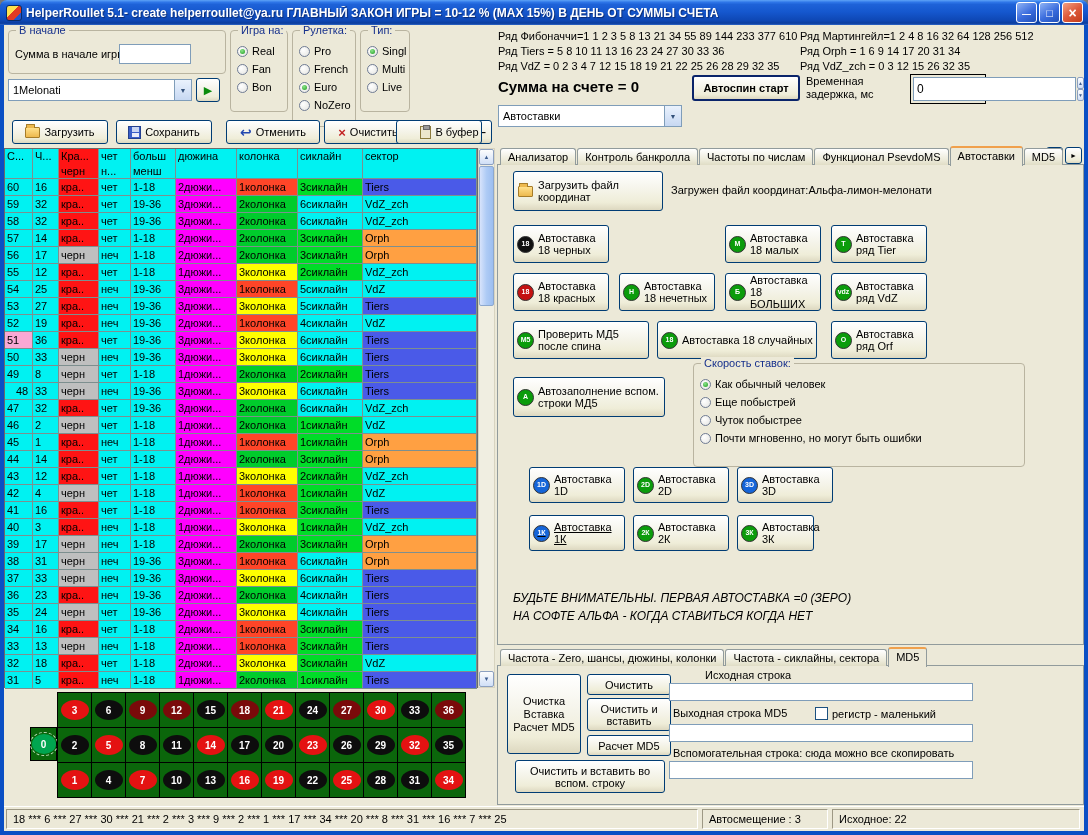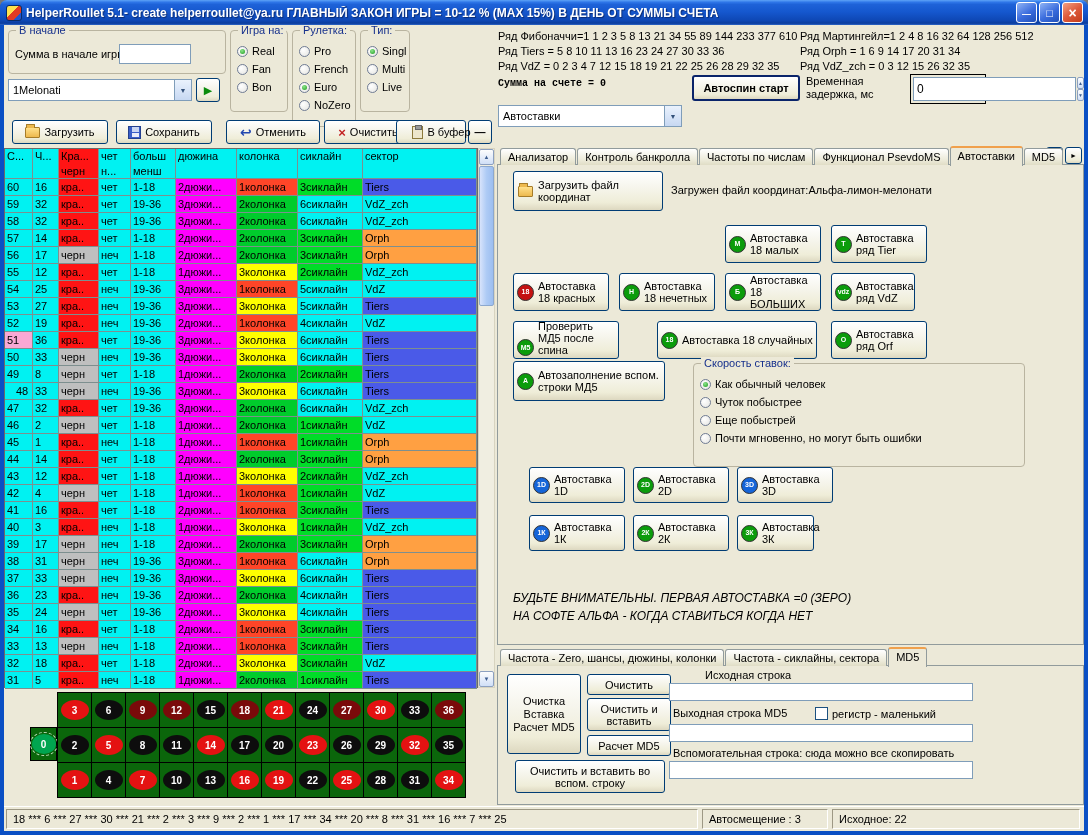--- a/index.html
+++ b/index.html
@@ -50,21 +50,21 @@
   #profile-combo { left:4px; top:54px; width:184px; height:22px; }
   #run-btn { left:192px; top:53px; width:24px; height:24px; color:#0B8C0B; font-size:11px; }
   #game-group { left:226px; top:5px; width:58px; height:82px; }
   #roulette-group { left:288px; top:5px; width:64px; height:97px; }
   #type-group { left:356px; top:5px; width:50px; height:82px; }
 
   
   #series-left { position:absolute; left:494px; top:4px; }
   #series-right { position:absolute; left:796px; top:4px; }
   .series-line { height:15px; line-height:15px; font-size:11px; white-space:nowrap; }
-  #balance { position:absolute; left:494px; top:53px; font-size:10px; font-weight:bold;font-family:Liberation Mono, monospace; }
+  #balance { position:absolute; left:494px; top:53px; font-size:15px; font-weight:bold; }
   #autospin-btn { left:688px; top:50px; width:108px; height:26px; border:2px solid #0A246A; font-weight:bold; }
   #delay-label { position:absolute; left:802px; top:50px; width:100px; font-size:11px; line-height:13px; }
   #spinner { position:absolute; left:906px; top:49px; width:76px; height:30px; border:1px solid #000; background:#ECE9D8; padding:2px; display:flex; }
   #spinner .spin-field { flex:1; background:#fff; border:1px solid #7F9DB9; font-size:12px; padding:2px 3px; }
   #spinner .spin-arrows { width:15px; display:flex; flex-direction:column; margin-left:1px; }
   .spin-btn { flex:1; border:1px solid #8CA0C0; border-radius:2px; background:linear-gradient(180deg,#FDFDFD,#D0DFF7);
     font-size:5px; color:#3E5E90; display:flex; align-items:center; justify-content:center; }
   #autobet-combo { left:494px; top:80px; width:184px; height:22px; }
 
   
@@ -112,21 +112,21 @@
   .panel3d { position:absolute; border:1px solid #919B9C; background:#ECE9D8; }
   #right-panel { left:493px; top:139px; width:587px; height:481px; }
   #bottom-panel { left:493px; top:640px; width:587px; height:140px; }
   #tab-scroll-left { left:1042px; top:122px; width:17px; height:17px; font-size:7px; }
   #tab-scroll-right { left:1061px; top:122px; width:17px; height:17px; font-size:7px; }
 
   
   #load-btn { left:15px; top:6px; width:150px; height:40px; gap:5px; padding:2px 4px; text-align:left; line-height:12px; justify-content:flex-start; }
   #loaded-label { position:absolute; left:173px; top:19px; font-size:11px; white-space:nowrap; }
   .bet-row { position:absolute; left:15px; width:440px; height:38px; }
-  #bet-row-0 { top:60px; } #bet-row-1 { top:108px; } #bet-row-2 { top:156px; } #bet-row-3 { top:196px; height:40px;padding-left:36px; }
+  #bet-row-0 { top:60px; } #bet-row-1 { top:108px; } #bet-row-2 { top:156px; } #bet-row-3 { top:212px; height:40px;padding-left:36px; }
   #dk-row-0 { top:302px; height:36px; } #dk-row-1 { top:350px; height:36px; }
   .bet-btn { top:0; height:100%; gap:4px; padding:2px 3px; justify-content:flex-start; text-align:left; line-height:12px; }
   .blab { white-space:normal; }
   .bico { width:17px; height:17px; border-radius:50%; color:#fff; font-size:7px; font-weight:bold;
     display:flex; align-items:center; justify-content:center; flex:none; border:1px solid #333; }
   #speed-group { left:195px; top:198px; width:332px; height:104px; }
   #warnings { position:absolute; left:15px; top:424px; font-size:12px;font-style:italic; }
   .warn-line { height:18px; line-height:18px; white-space:nowrap; }
 
   
@@ -282,21 +282,21 @@
           <span class="tlab">Сохранить</span>
         </button>
         <button class="xp-btn tbtn" style="left: 222px; width: 94px;">
           <span class="ico-undo">↩</span>
           <span class="tlab">Отменить</span>
         </button>
         <button class="xp-btn tbtn" style="left: 320px; width: 88px;">
           <span class="ico-clear">×</span>
           <span class="tlab">Очистить</span>
         </button>
-        <button class="xp-btn tbtn" style="left: 392px; width: 70px; padding-left: 21px;">
+        <button class="xp-btn tbtn" style="left: 392px; width: 86px; padding-left: 21px;">
           <span class="ico-clip"></span>
           <span class="tlab">В буфер</span>
         </button>
       </div>
 
     <div id="table">
       <div id="thead">
           <div class="th" style="width: 28px; background: rgb(0, 242, 242);">
             <div class="thl">С...</div>
             <div class="thl"></div>
@@ -684,20 +684,24 @@
     <button class="xp-btn" id="tab-scroll-left">◄</button>
     <button class="xp-btn" id="tab-scroll-right">►</button>
 
     <div class="panel3d" id="right-panel">
       <button class="xp-btn" id="load-btn">
         <span class="ico-folder"></span>
         <span class="blab">Загрузить файл координат</span>
       </button>
       <span id="loaded-label">Загружен файл координат:Альфа-лимон-мелонати</span>
       <div class="bet-row" id="bet-row-0">
+          <button class="xp-btn bet-btn" style="left: 0px; width: 96px;">
+            <span class="bico" style="background: rgb(16, 16, 16);">18</span>
+            <span class="blab">Автоставка 18 черных</span>
+          </button>
           <button class="xp-btn bet-btn" style="left: 212px; width: 96px;">
             <span class="bico" style="background: rgb(11, 156, 11);">М</span>
             <span class="blab">Автоставка 18 малых</span>
           </button>
           <button class="xp-btn bet-btn" style="left: 318px; width: 96px;">
             <span class="bico" style="background: rgb(11, 156, 11);">Т</span>
             <span class="blab">Автоставка ряд Tier</span>
           </button>
         </div>
       <div class="bet-row" id="bet-row-1">
@@ -706,27 +710,27 @@
             <span class="blab">Автоставка 18 красных</span>
           </button>
           <button class="xp-btn bet-btn" style="left: 106px; width: 96px;">
             <span class="bico" style="background: rgb(11, 156, 11);">Н</span>
             <span class="blab">Автоставка 18 нечетных</span>
           </button>
           <button class="xp-btn bet-btn" style="left: 212px; width: 96px;">
             <span class="bico" style="background: rgb(11, 156, 11);">Б</span>
             <span class="blab">Автоставка 18 БОЛЬШИХ</span>
           </button>
-          <button class="xp-btn bet-btn" style="left: 318px; width: 84px;">
+          <button class="xp-btn bet-btn" style="left: 318px; width: 96px;">
             <span class="bico" style="background: rgb(11, 156, 11);">vdz</span>
             <span class="blab">Автоставка ряд VdZ</span>
           </button>
         </div>
       <div class="bet-row" id="bet-row-2">
-          <button class="xp-btn bet-btn" style="left: 0px; width: 106px; align-items: flex-end;">
+          <button class="xp-btn bet-btn" style="left: 0px; width: 136px;">
             <span class="bico" style="background: rgb(11, 156, 11);">М5</span>
             <span class="blab">Проверить МД5 после спина</span>
           </button>
           <button class="xp-btn bet-btn" style="left: 144px; width: 160px;">
             <span class="bico" style="background: rgb(11, 156, 11);">18</span>
             <span class="blab">Автоставка 18 случайных</span>
           </button>
           <button class="xp-btn bet-btn" style="left: 318px; width: 96px;">
             <span class="bico" style="background: rgb(11, 156, 11);">О</span>
             <span class="blab">Автоставка ряд Orf</span>
@@ -740,25 +744,25 @@
         </div>
       <div class="group" id="speed-group">
         <span class="glabel">Скорость ставок:</span>
         <div class="opts" id="speed-opts">
             <div class="radio-row">
               <span class="radio on"></span>
               <span class="rlab">Как обычный человек</span>
             </div>
             <div class="radio-row">
               <span class="radio"></span>
-              <span class="rlab">Чуток побыстрее</span>
+              <span class="rlab">Еще побыстрей</span>
             </div>
             <div class="radio-row">
               <span class="radio"></span>
-              <span class="rlab">Еще побыстрей</span>
+              <span class="rlab">Чуток побыстрее</span>
             </div>
             <div class="radio-row">
               <span class="radio"></span>
               <span class="rlab">Почти мгновенно, но могут быть ошибки</span>
             </div>
           </div>
       </div>
       <div class="bet-row" id="dk-row-0">
           <button class="xp-btn bet-btn" style="left: 16px; width: 96px;">
             <span class="bico" style="background: rgb(21, 101, 216);">1D</span>
@@ -767,21 +771,21 @@
           <button class="xp-btn bet-btn" style="left: 120px; width: 96px;">
             <span class="bico" style="background: rgb(11, 156, 11);">2D</span>
             <span class="blab">Автоставка 2D</span>
           </button>
           <button class="xp-btn bet-btn" style="left: 224px; width: 96px;">
             <span class="bico" style="background: rgb(21, 101, 216);">3D</span>
             <span class="blab">Автоставка 3D</span>
           </button>
         </div>
       <div class="bet-row" id="dk-row-1">
-          <button class="xp-btn bet-btn" style="left: 16px; width: 96px;">
+          <button class="xp-btn bet-btn" style="left: 16px; width: 96px; text-decoration: underline;">
             <span class="bico" style="background: rgb(21, 101, 216);">1К</span>
             <span class="blab">Автоставка 1К</span>
           </button>
           <button class="xp-btn bet-btn" style="left: 120px; width: 96px;">
             <span class="bico" style="background: rgb(11, 156, 11);">2К</span>
             <span class="blab">Автоставка 2К</span>
           </button>
           <button class="xp-btn bet-btn" style="left: 224px; width: 77px;">
             <span class="bico" style="background: rgb(11, 156, 11);">3К</span>
             <span class="blab">Автоставка 3К</span>

